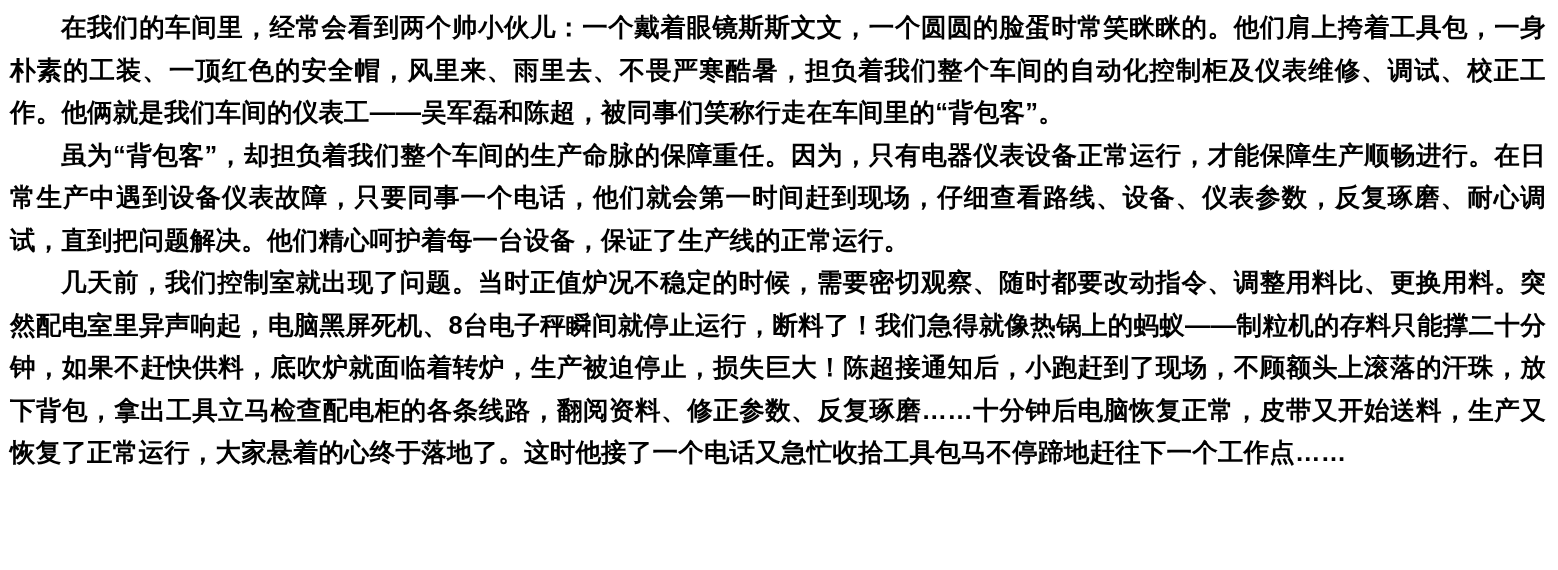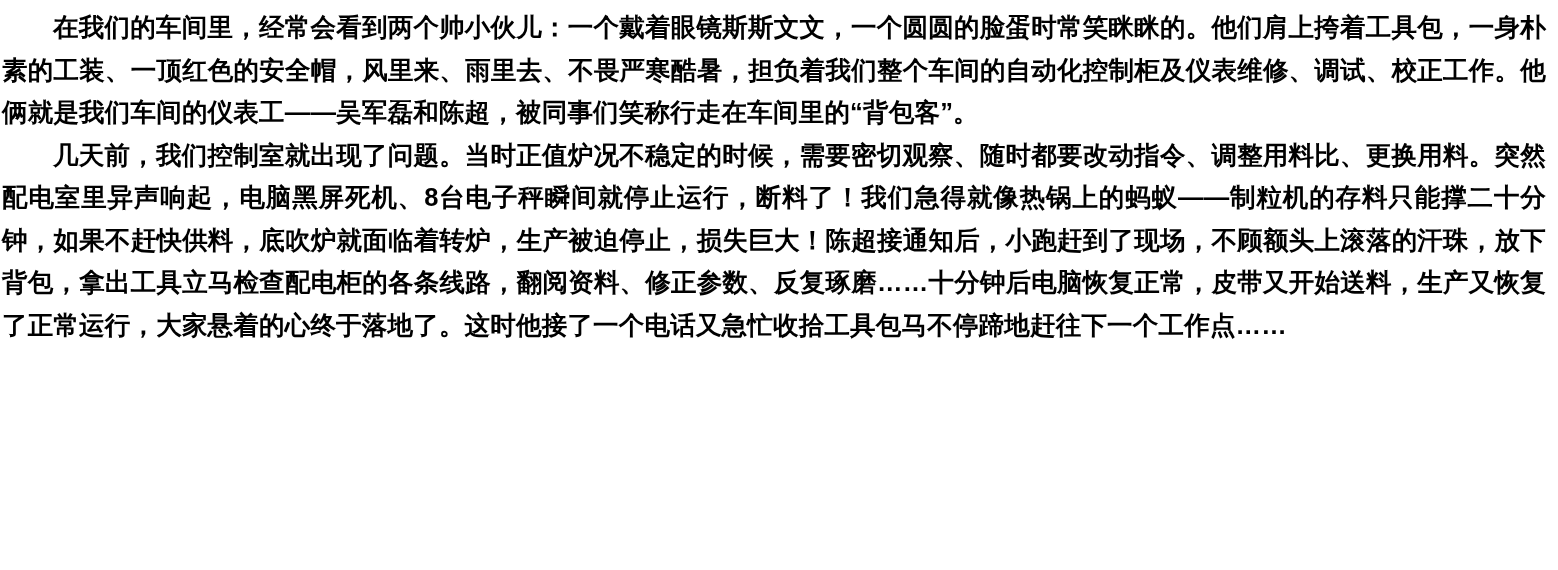--- a/index.html
+++ b/index.html
@@ -10,21 +10,21 @@
   body {
     width: 1558px;
     height: 570px;
     overflow: hidden;
     font-family: "Liberation Serif", "DejaVu Serif", serif;
   }
   .page {
     width: 1558px;
     height: 570px;
     box-sizing: border-box;
-    padding: 6px 12px 0 2px;
+    padding: 6px 12px 0 10px;
     background: #ffffff;
   }
   .doc-body {
     display: block;
   }
   .para {
     margin: 0 0 0 0;
     font-size: 25.5px;
     line-height: 42.5px;
     color: #000000;
@@ -35,15 +35,16 @@
     font-weight: 600;
     font-family: "Liberation Sans", "DejaVu Sans", sans-serif;
   }
 </style>
 </head>
 <body>
 
 <div class="page">
   <div class="doc-body">
     <p class="para">在我们的车间里，经常会看到两个帅小伙儿：一个戴着眼镜斯斯文文，一个圆圆的脸蛋时常笑眯眯的。他们肩上挎着工具包，一身朴素的工装、一顶红色的安全帽，风里来、雨里去、不畏严寒酷暑，担负着我们整个车间的自动化控制柜及仪表维修、调试、校正工作。他俩就是我们车间的仪表工——吴军磊和陈超，被同事们笑称行走在车间里的“背包客”。</p>
+    <p class="para">虽为“背包客”，却担负着我们整个车间的生产命脉的保障重任。因为，只有电器仪表设备正常运行，才能保障生产顺畅进行。在日常生产中遇到设备仪表故障，只要同事一个电话，他们就会第一时间赶到现场，仔细查看路线、设备、仪表参数，反复琢磨、耐心调试，直到把问题解决。他们精心呵护着每一台设备，保证了生产线的正常运行。</p>
     <p class="para">几天前，我们控制室就出现了问题。当时正值炉况不稳定的时候，需要密切观察、随时都要改动指令、调整用料比、更换用料。突然配电室里异声响起，电脑黑屏死机、8台电子秤瞬间就停止运行，断料了！我们急得就像热锅上的蚂蚁——制粒机的存料只能撑二十分钟，如果不赶快供料，底吹炉就面临着转炉，生产被迫停止，损失巨大！陈超接通知后，小跑赶到了现场，不顾额头上滚落的汗珠，放下背包，拿出工具立马检查配电柜的各条线路，翻阅资料、修正参数、反复琢磨……十分钟后电脑恢复正常，皮带又开始送料，生产又恢复了正常运行，大家悬着的心终于落地了。这时他接了一个电话又急忙收拾工具包马不停蹄地赶往下一个工作点……</p>
   </div>
 </div>
 
 </body></html>

